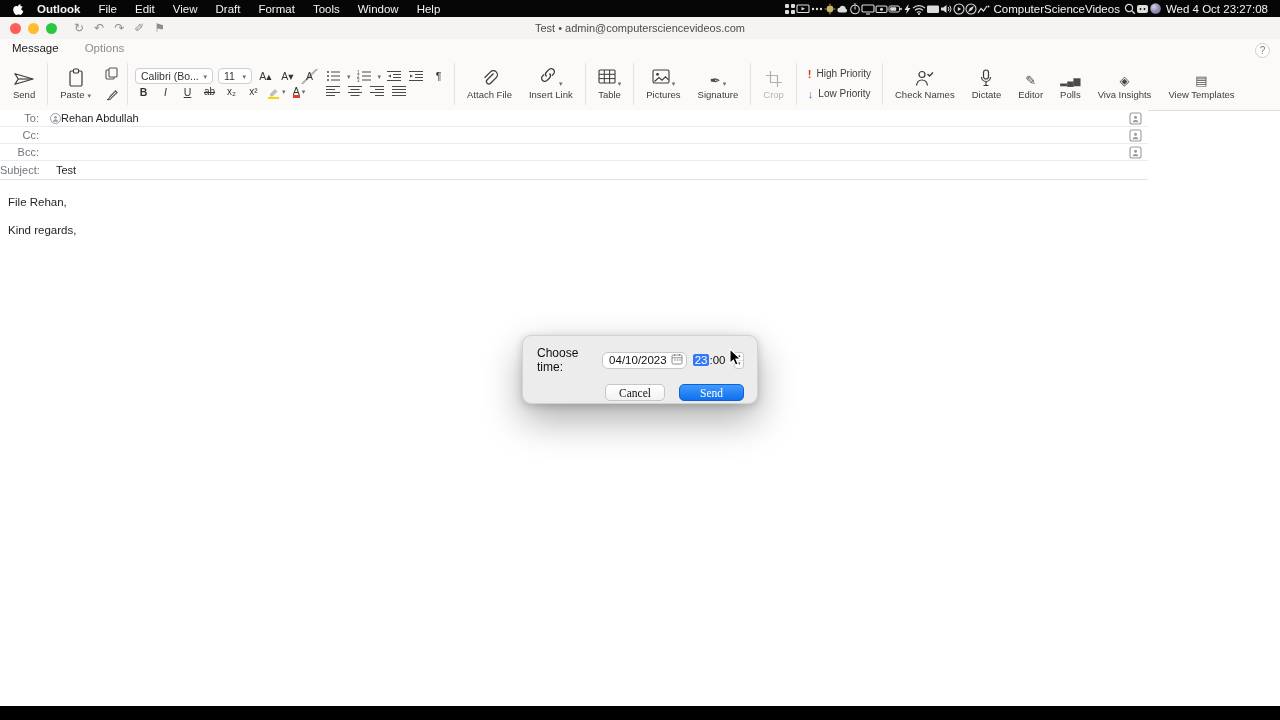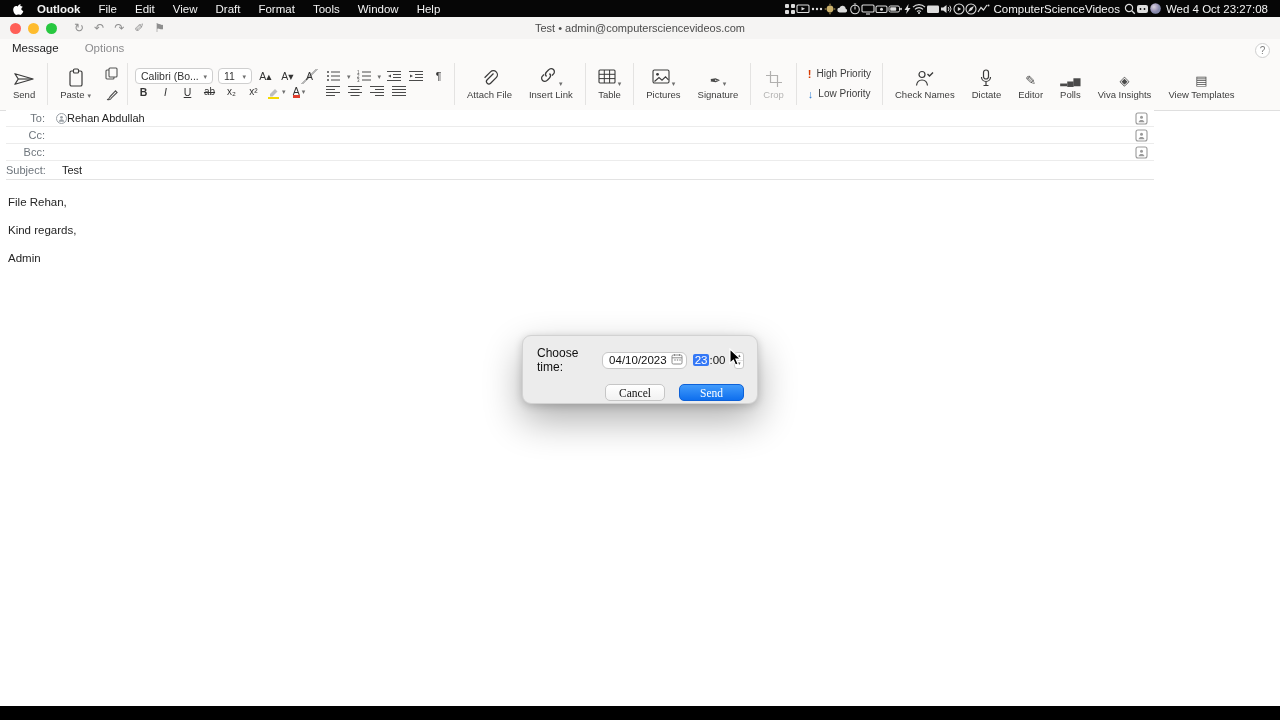--- a/index.html
+++ b/index.html
@@ -5,21 +5,21 @@
   *{margin:0;padding:0;box-sizing:border-box}
   html,body{width:1280px;height:720px}
   body{font-family:"Liberation Sans",sans-serif;background:#ffffff;position:relative;overflow:hidden;-webkit-font-smoothing:antialiased}
 
   
   .menubar{position:absolute;top:0;left:0;width:1280px;height:17px;background:#060606;color:#f2f2f2;display:flex;align-items:center;padding:0 12px;font-size:11.5px;z-index:50}
   .mb-left{display:flex;align-items:center}
   .apple{display:inline-flex;align-items:center;margin-right:4px}
   .menu-item{padding:0 9px;white-space:nowrap;cursor:default}
   .app-name{font-weight:700}
-  .mb-right{margin-left:auto;display:flex;align-items:center;}
+  .mb-right{margin-left:auto;display:flex;align-items:flex-end;}
   .sicon{display:inline-flex;align-items:center;justify-content:center;opacity:.93}
   .sicon svg{display:block}
   .mb-user{padding:0 4px;white-space:nowrap}
   .mb-clock{padding-left:4px;white-space:nowrap}
 
   
   .titlebar{position:absolute;top:17px;left:0;width:1280px;height:22px;background:#f5f4f3;display:flex;align-items:center;padding:0 10px}
   .tl{width:11px;height:11px;border-radius:50%;margin-right:7px;display:inline-block}
   .tl-close{background:#ff5f57}
   .tl-min{background:#febc2e}
@@ -59,21 +59,21 @@
   .hlwrap{display:inline-flex;align-items:center;gap:2px}
   .miniCol{display:flex;flex-direction:column;gap:6px;justify-content:center}
   .prio{display:flex;flex-direction:column;gap:8px;font-size:10px;color:#3d3d3d;padding:0 4px}
   .prow{display:flex;align-items:center;gap:5px;cursor:default}
   .hp{color:#d83b01;font-weight:700;font-size:11px}
   .lp{color:#2b7cd3;font-weight:700;font-size:11px}
   .glyph-icn{font-size:13px;color:#4a4a4a;line-height:1}
   .polls-icn{font-size:9px;letter-spacing:0;color:#4a4a4a}
 
   
-  .fields{position:absolute;top:110px;left:6px;width:1148px}
+  .fields{position:absolute;top:110px;left:0;width:1148px}
   .fieldrow{display:flex;align-items:center;height:17px;border-bottom:1px solid #ececec;background:#fff}
   .fieldrow.subject{height:19px;border-bottom:1px solid #e3e3e3}
   .flabel{width:46px;text-align:right;padding-right:7px;color:#6e757c;font-size:11px;flex:0 0 46px}
   .fvalue{flex:1;font-size:11px;color:#1f1f1f;display:flex;align-items:center;height:100%}
   .abook{width:26px;display:flex;justify-content:center;align-items:center;flex:0 0 26px;cursor:default}
   .chip{display:inline-flex;align-items:center;padding:0 4px;border-radius:9px;cursor:default}
   .chip-avatar{width:11px;height:11px;border-radius:50%;border:1px solid #9aa0a6;display:inline-flex;align-items:center;justify-content:center}
 
   
   .mailbody{position:absolute;top:196px;left:8px;right:8px;font-size:11.5px;color:#262626;line-height:1.15}
@@ -589,21 +589,20 @@
     <span class="flabel">Subject:</span>
     <div class="fvalue">
         <span style="padding-left:10px">Test</span>
       </div>
   </div>
 </div>
 
 <div class="mailbody">
   <p>File Rehan,</p>
   <p>Kind regards,</p>
-  <p>Admin</p>
 </div>
 
 <div class="dialog">
   <div class="dlg-row1">
     <span>Choose time:</span>
     <span class="datefield">
       <span>04/10/2023</span>
       <span><svg width="12" height="12">
             <rect x="1" y="2" width="10" height="9" rx="1.3" fill="none" stroke="#8a8a8a" stroke-width="1"></rect>
             <path d="M1 4.8h10M3.5 1v2M8.5 1v2" stroke="#8a8a8a" stroke-width="1"></path>

